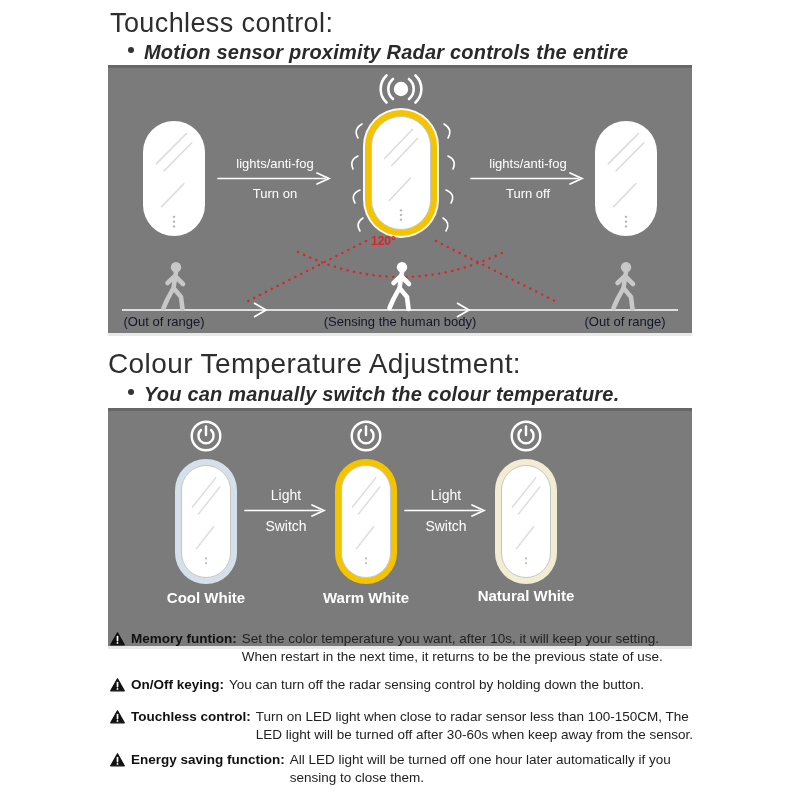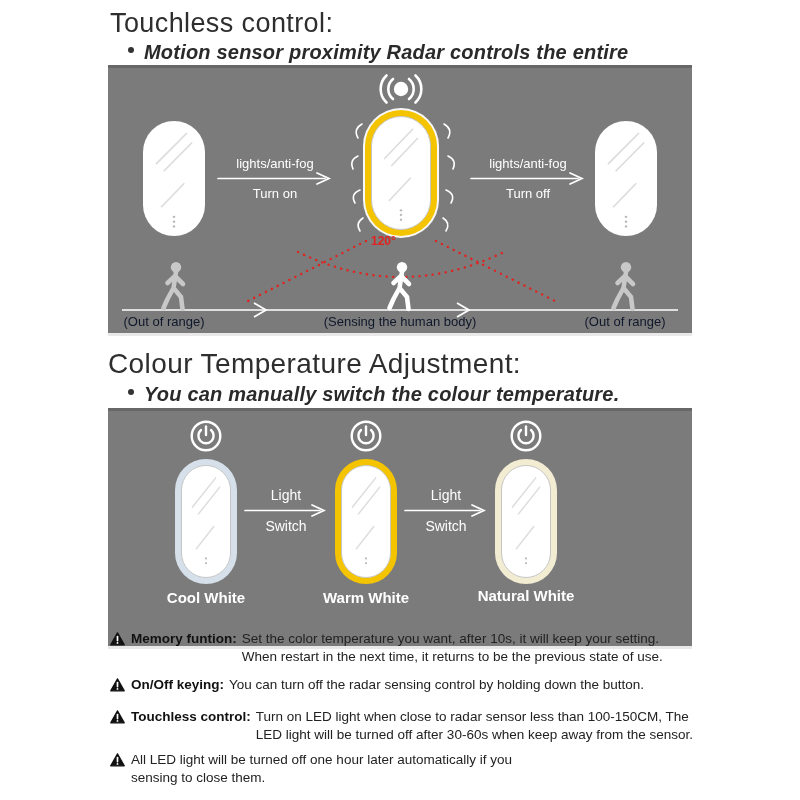--- a/index.html
+++ b/index.html
@@ -303,19 +303,20 @@
       <span>LED light will be turned off after 30-60s when keep away from the sensor.</span>
     </div>
   </div>
 
   <div class="note" style="top:751px;">
     <svg class="wicon" width="15" height="14" viewBox="0 0 15 14">
       <path d="M7.5 0.8 L14.3 12.8 L0.7 12.8 Z" fill="#111" stroke="#111" stroke-width="1.2" stroke-linejoin="round"></path>
       <line x1="7.5" y1="4.6" x2="7.5" y2="8.6" stroke="#fff" stroke-width="1.7" stroke-linecap="round"></line>
       <circle cx="7.5" cy="10.9" r="0.95" fill="#fff"></circle>
     </svg>
+    <b>Energy saving function:</b>
     <div class="nt">
       <span>All LED light will be turned off one hour later automatically if you</span>
       <span>sensing to close them.</span>
     </div>
   </div>
 
 </div>
 
 </body></html>

